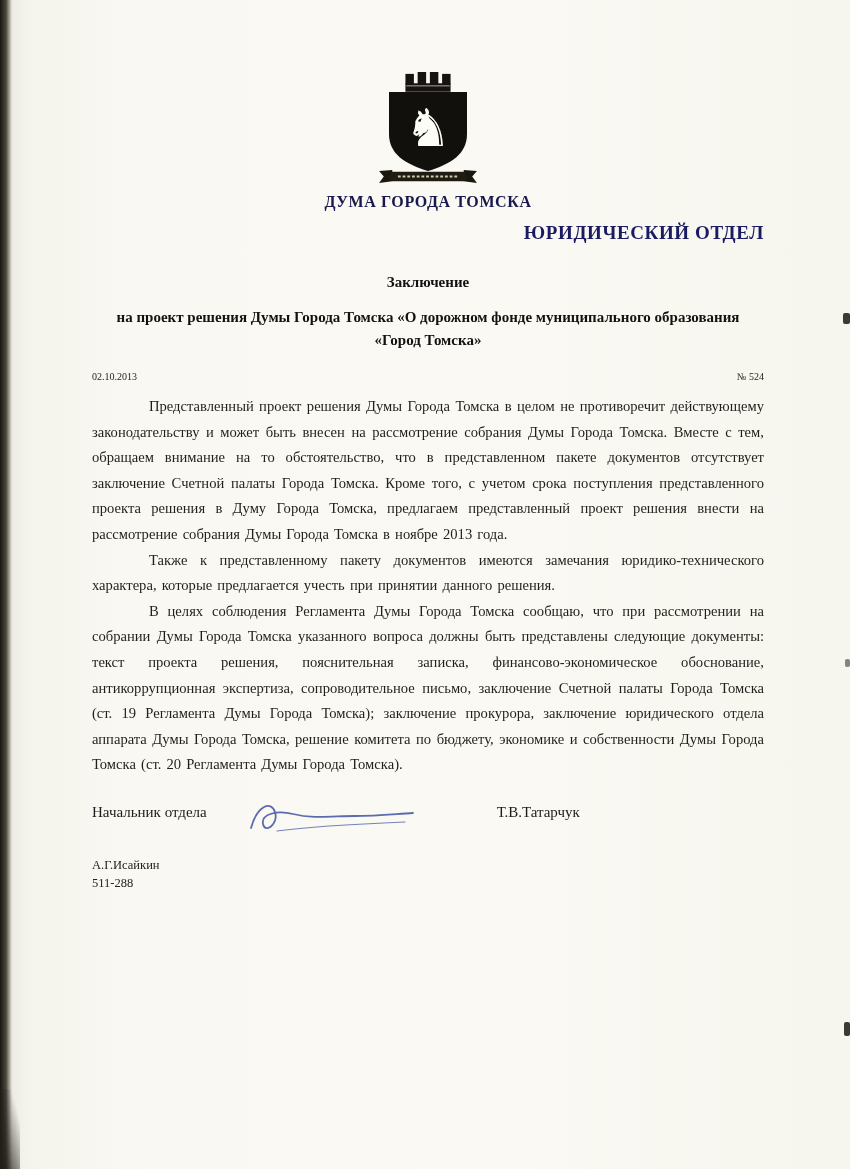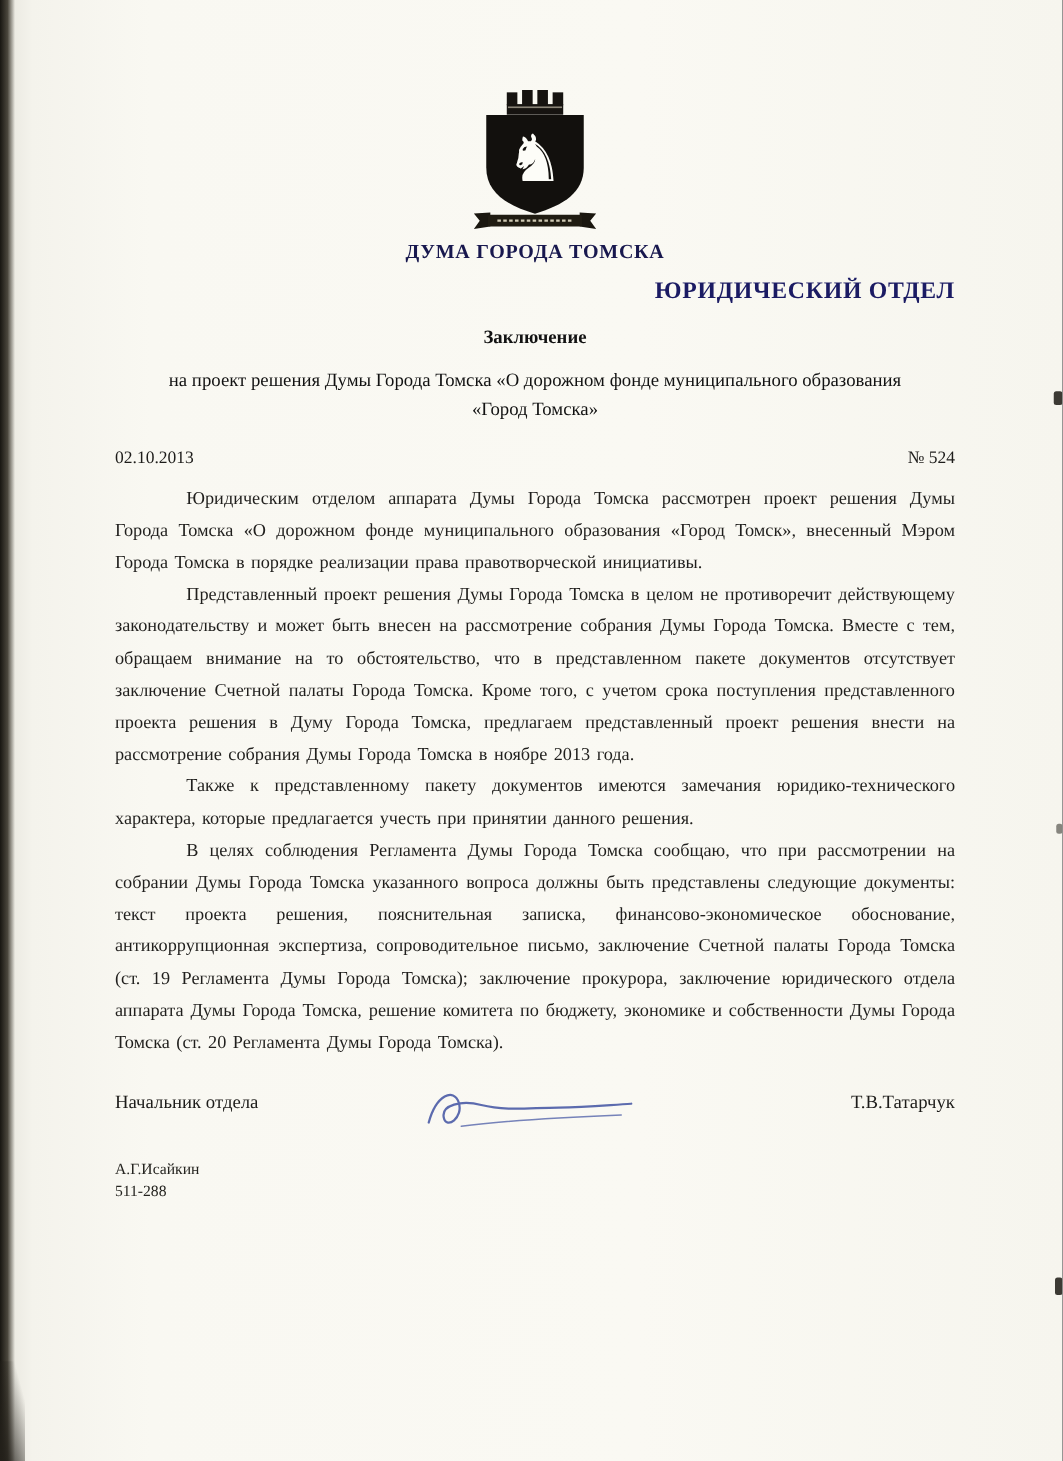--- a/index.html
+++ b/index.html
@@ -49,46 +49,46 @@
     margin-top: 9px; text-align: center;
     font-size: 16px; font-weight: bold; letter-spacing: 0.6px;
     color: #18184e;
   }
   .dept-title {
     margin-top: 11px; text-align: right;
     font-size: 19px; font-weight: bold; letter-spacing: 0.6px;
     color: #1b1b63;
   }
   .doc-type {
-    margin-top: 18px; text-align: center;
+    margin-top: 30px; text-align: center;
     font-size: 15px; font-weight: bold; color: #121212;
   }
   .subject {
     margin-top: 15px; text-align: center;
-    font-size: 15px; font-weight: normal; line-height: 1.5; color: #121212;
+    font-size: 15px; font-weight: bold; line-height: 1.5; color: #121212;
   }
   .date-row {
     margin-top: 20px;
     display: flex; justify-content: space-between; align-items: baseline;
-    font-size: 14px;
+    font-size: 10px;
   }
   .body-text { margin-top: 12px; }
   .body-text p {
     margin: 0;
     font-size: 14.6px;
     line-height: 25.6px;
     text-align: justify;
     text-align-last: left;
     text-indent: 57px;
     word-spacing: 1.5px;
     color: #201f1d;
   }
   .signature-row {
     margin-top: 16px;
-    display: flex; align-items: flex-start; justify-content: space-between;
+    display: flex; align-items: flex-start; 
     font-size: 15px;
   }
   .signature-row .sig-label { padding-top: 10px; }
   .signature-row .sig-name  { padding-top: 10px; font-family: Liberation Serif, serif; }
   .sig-stroke { margin-right: 70px; margin-left: 30px; }
   .footer {
     margin-top: 16px;
     font-size: 12.5px; line-height: 1.45; color: #24231f;
   }
 </style>
@@ -137,21 +137,20 @@
       <div>на проект решения Думы Города Томска «О дорожном фонде муниципального образования</div>
       <div>«Город Томска»</div>
     </div>
 
     <div class="date-row">
       <span>02.10.2013</span>
       <span>№ 524</span>
     </div>
 
     <div class="body-text">
-      <p>Юридическим отделом аппарата Думы Города Томска рассмотрен проект решения Думы Города Томска «О дорожном фонде муниципального образования «Город Томск», внесенный Мэром Города Томска в порядке реализации права правотворческой инициативы.</p>
       <p>Представленный проект решения Думы Города Томска в целом не противоречит действующему законодательству и может быть внесен на рассмотрение собрания Думы Города Томска. Вместе с тем, обращаем внимание на то обстоятельство, что в представленном пакете документов отсутствует заключение Счетной палаты Города Томска. Кроме того, с учетом срока поступления представленного проекта решения в Думу Города Томска, предлагаем представленный проект решения внести на рассмотрение собрания Думы Города Томска в ноябре 2013 года.</p>
       <p>Также к представленному пакету документов имеются замечания юридико-технического характера, которые предлагается учесть при принятии данного решения.</p>
       <p>В целях соблюдения Регламента Думы Города Томска сообщаю, что при рассмотрении на собрании Думы Города Томска указанного вопроса должны быть представлены следующие документы: текст проекта решения, пояснительная записка, финансово-экономическое обоснование, антикоррупционная экспертиза, сопроводительное письмо, заключение Счетной палаты Города Томска (ст. 19 Регламента Думы Города Томска); заключение прокурора, заключение юридического отдела аппарата Думы Города Томска, решение комитета по бюджету, экономике и собственности Думы Города Томска (ст. 20 Регламента Думы Города Томска).</p>
     </div>
 
     <div class="signature-row">
       <span class="sig-label">Начальник отдела</span>
       <svg class="sig-stroke" width="190" height="46" viewBox="0 0 190 46">
         <path d="M14,34 C20,12 34,6 38,18 C42,30 28,40 26,30 C24,20 40,16 56,20 C76,25 96,22 118,22 C140,22 158,20 176,19" fill="none" stroke="#4a5ba6" stroke-width="1.8" stroke-linecap="round" opacity="0.9"></path>
         <path d="M40,37 C70,33 120,30 168,28" fill="none" stroke="#4a5ba6" stroke-width="1.2" stroke-linecap="round" opacity="0.75"></path>

